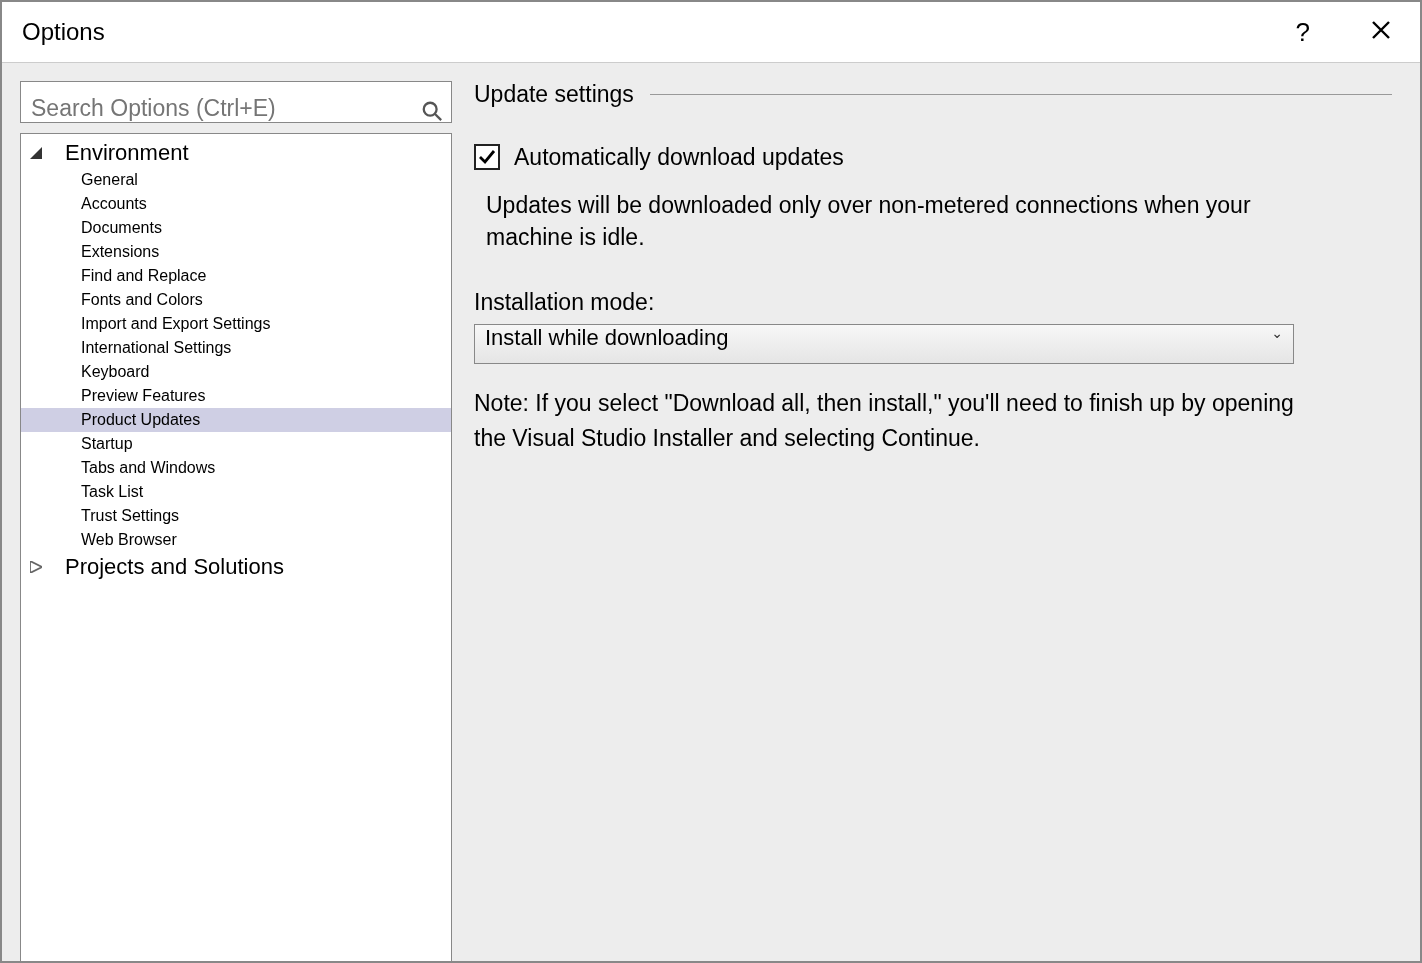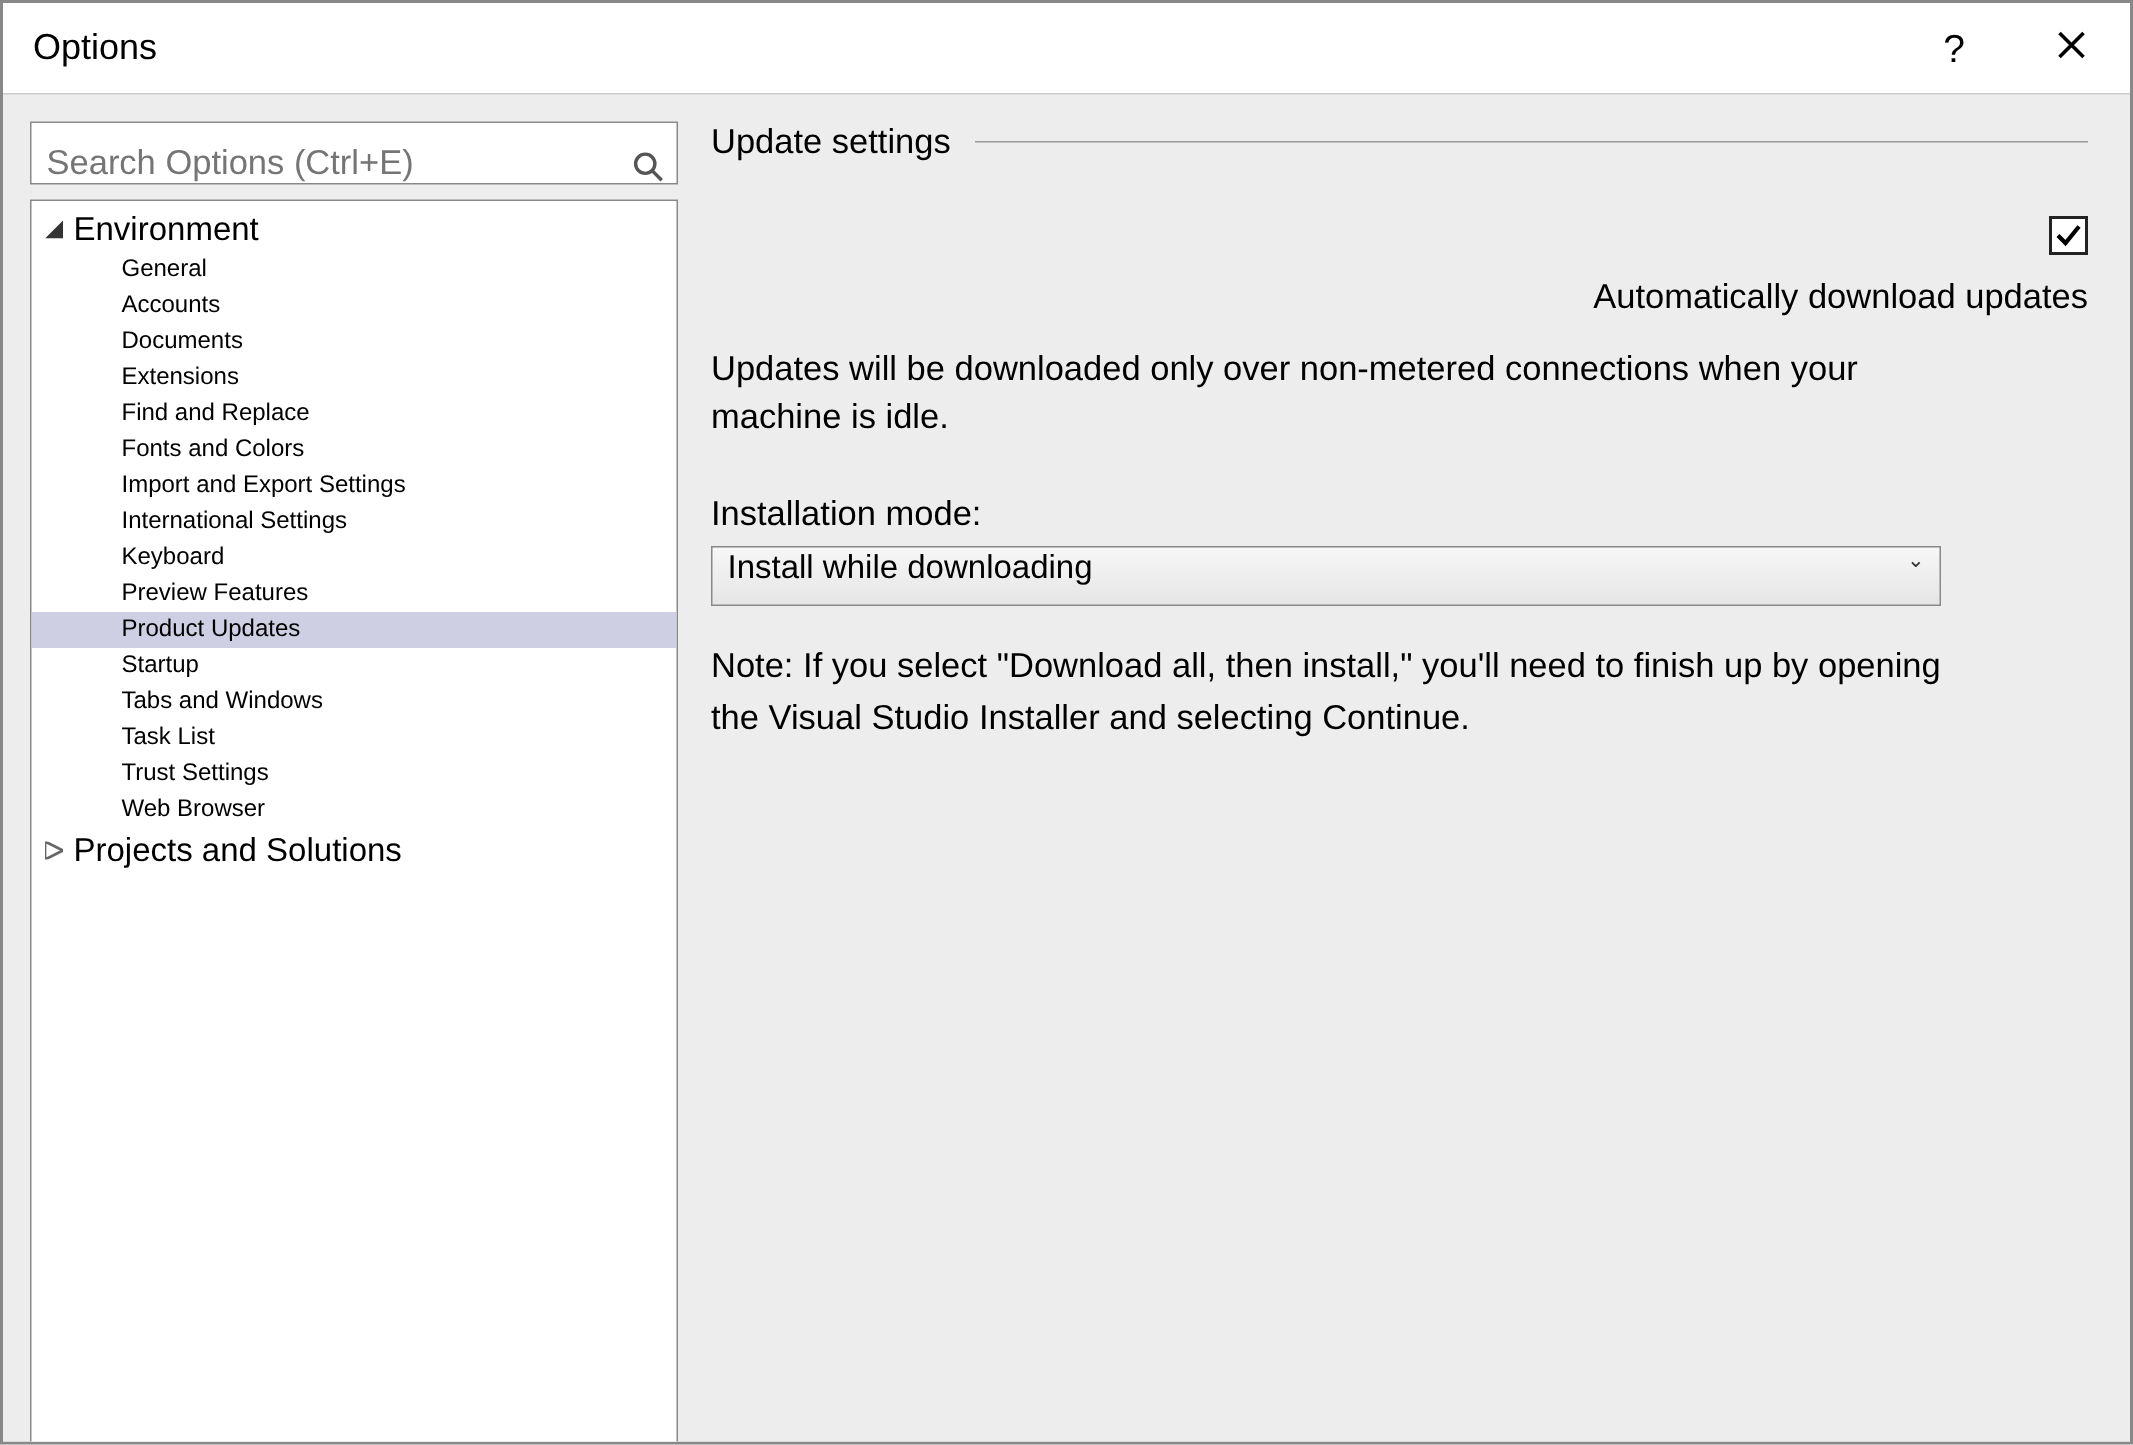--- a/index.html
+++ b/index.html
@@ -42,50 +42,50 @@
     flex: 1; overflow-y: scroll; padding: 4px 0;
     scrollbar-width: auto;
   }
   .tree::-webkit-scrollbar { width: 22px; }
   .tree::-webkit-scrollbar-track { background: #efefef; }
   .tree::-webkit-scrollbar-thumb { background: #c2c2c2; }
   .tree::-webkit-scrollbar-button { height: 22px; background: #efefef; }
   .tree-scroll-filler { height: 420px; } 
 
   .tree .cat {
-    display: flex; align-items: center; gap: 4px;
+    display: flex; align-items: center; gap: 20px;
     font-size: 22px; padding: 2px 6px; cursor: pointer;
   }
   .tree .arrow { display: inline-flex; width: 18px; justify-content: center; }
   .tree .cat-label { }
   .tree ul { list-style: none; }
   .tree li.item {
     font-size: 16px; padding: 3px 6px 3px 60px; cursor: pointer;
   }
   .tree li.item.selected { background: #cfcfe4; }
 
   
   .right {
     flex: 1; display: flex; flex-direction: column; padding: 18px 28px 0 22px;
   }
   .section-header {
     display: flex; align-items: center; gap: 16px; margin-bottom: 36px;
   }
   .section-header .sect-title { font-size: 23px; color: #000; white-space: nowrap; }
   .section-header .line { flex: 1; border-top: 1px solid #999; }
 
-  .cb-row { display: flex; align-items: flex-end; gap: 14px; margin-bottom: 18px; flex-direction: column; }
+  .cb-row { display: flex; align-items: flex-start; gap: 14px; margin-bottom: 18px; }
   .cb-box {
     width: 26px; height: 26px; border: 2px solid #222; display: flex;
     align-items: center; justify-content: center; background: #fff;
   }
   .cb-box svg { width: 20px; height: 20px; }
   .cb-label { font-size: 23px; }
 
-  .para { font-size: 23px; color: #000; line-height: 1.4; margin-bottom: 36px; max-width: 820px; }
+  .para { font-size: 23px; color: #000; line-height: 1.4; margin-bottom: 36px; max-width: 820px; margin-left: 12px; }
   .field-label { font-size: 23px; margin-bottom: 8px; }
 
   .dropdown {
     width: 820px; height: 40px; border: 1px solid #888;
     background: linear-gradient(#f7f7f7,#e5e5e5);
     display: flex; align-items: flex-start; justify-content: space-between;
     padding: 0 10px; margin-bottom: 22px; cursor: pointer;
   }
   .dropdown .val { font-size: 22px; }
   .dropdown .chev { font-size: 14px; color: #333; }

